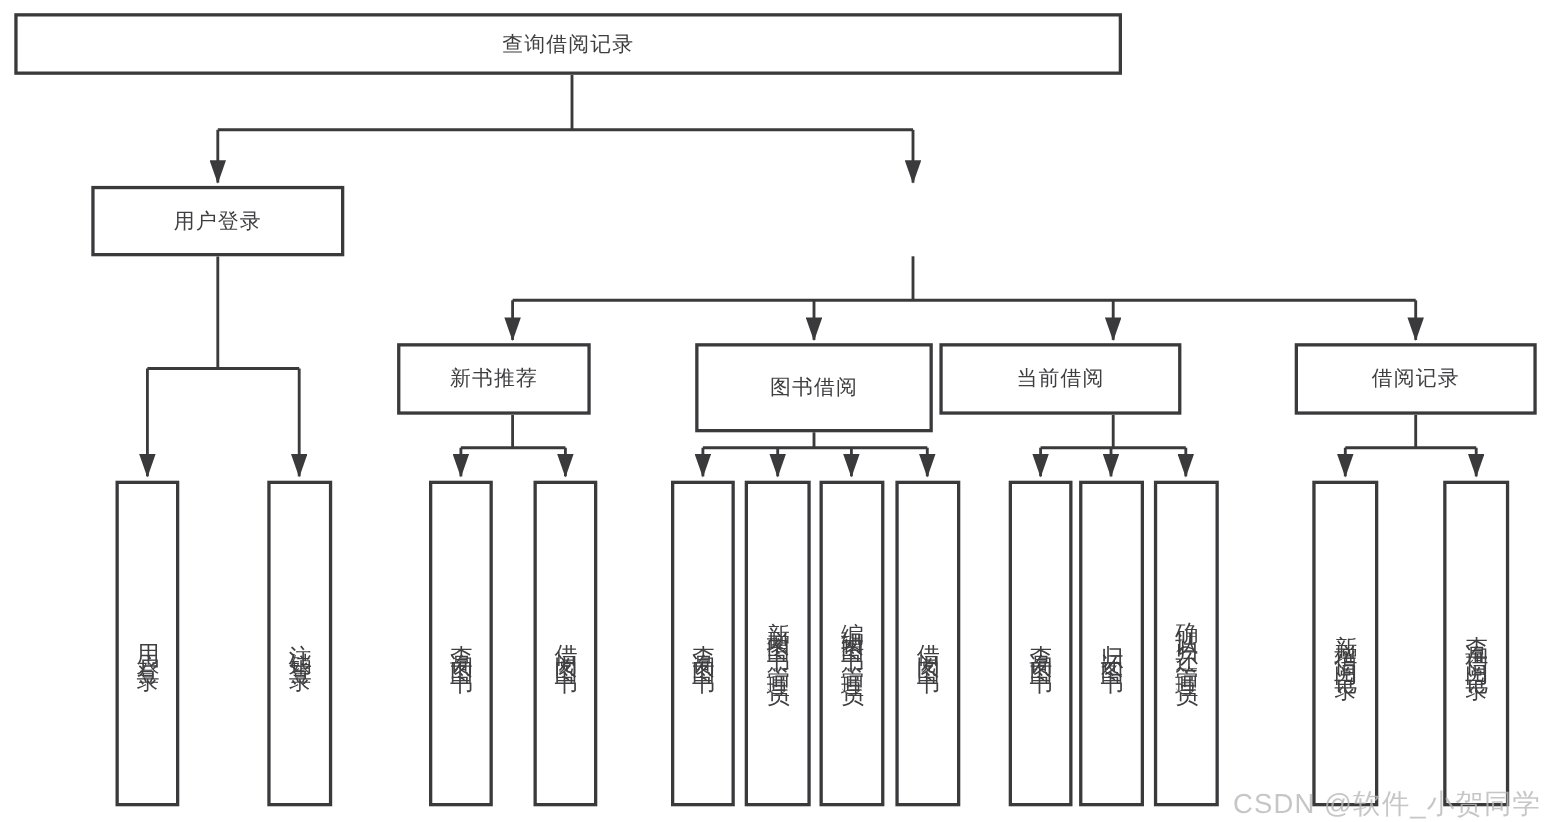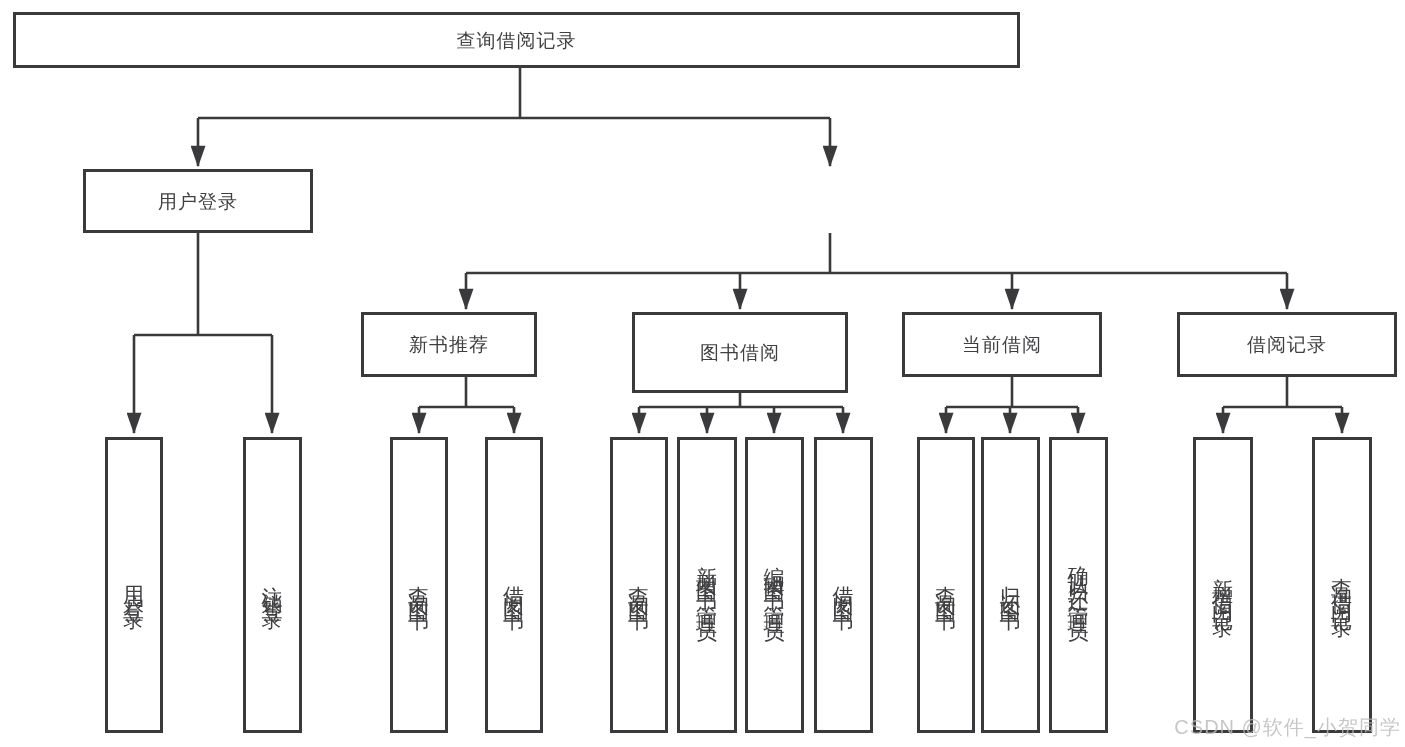--- a/index.html
+++ b/index.html
@@ -61,21 +61,21 @@
     text-orientation:mixed;
     font-size:21px;
     letter-spacing:8px;
     line-height:1;
     padding:6px 0;
   }
   .watermark{
     position:absolute;
     right:4px;
     top:714px;
-    font-size:20px;
+    font-size:25px;
     letter-spacing:1px;
     color:var(--watermark);
     opacity:0.8;
     z-index:5;
     white-space:nowrap;
   }
 </style>
 </head>
 <body>
 
@@ -128,21 +128,21 @@
     <path d="M1223 407 V433" marker-end="url(#arrow)"></path>
     <path d="M1342 407 V433" marker-end="url(#arrow)"></path>
   </svg>
 
   <div class="node root-box" style="left:13px;top:12px;width:1007px;height:56px">查询借阅记录</div>
 
   <div class="node h" style="left:83px;top:169px;width:230px;height:64px">用户登录</div>
 
   <div class="node h" style="left:361px;top:312px;width:176px;height:65px">新书推荐</div>
   <div class="node h" style="left:632px;top:312px;width:216px;height:81px">图书借阅</div>
-  <div class="node h" style="left:902px;top:312px;width:200px;height:65px">当前借阅</div>
+  <div class="node h" style="left:854px;top:312px;width:220px;height:65px">当前借阅</div>
   <div class="node h" style="left:1177px;top:312px;width:220px;height:65px">借阅记录</div>
 
   <div class="node leaf" style="left:105px;top:437px;width:58px;height:296px">用户登录</div>
   <div class="node leaf" style="left:243px;top:437px;width:59px;height:296px">注销登录</div>
 
   <div class="node leaf" style="left:390px;top:437px;width:58px;height:296px">查询图书</div>
   <div class="node leaf" style="left:485px;top:437px;width:58px;height:296px">借阅图书</div>
 
   <div class="node leaf" style="left:610px;top:437px;width:58px;height:296px">查询图书</div>
   <div class="node leaf" style="left:677px;top:437px;width:60px;height:296px">新增图书（管理员）</div>

